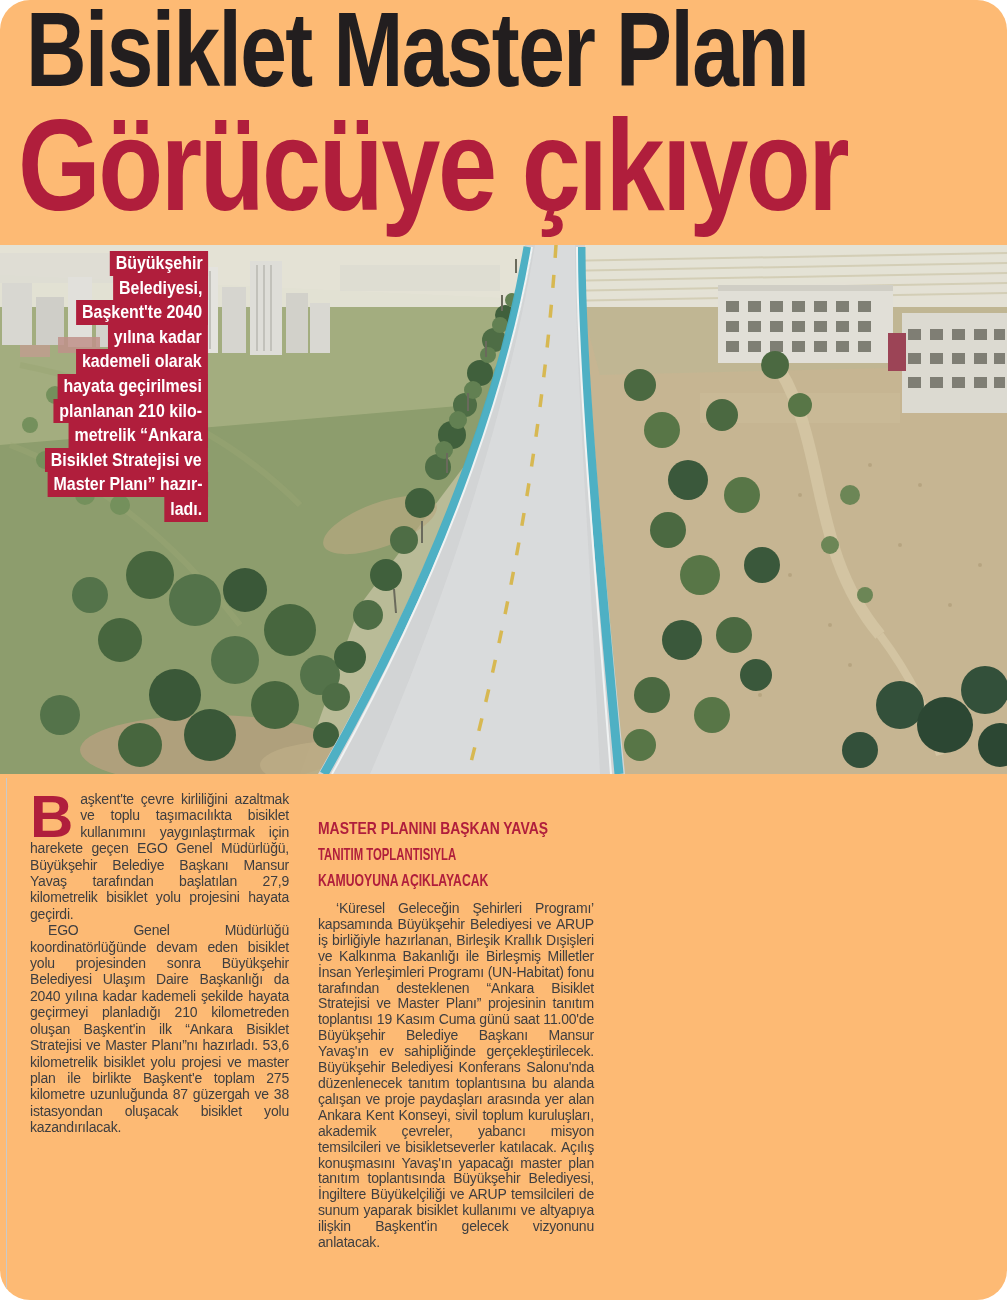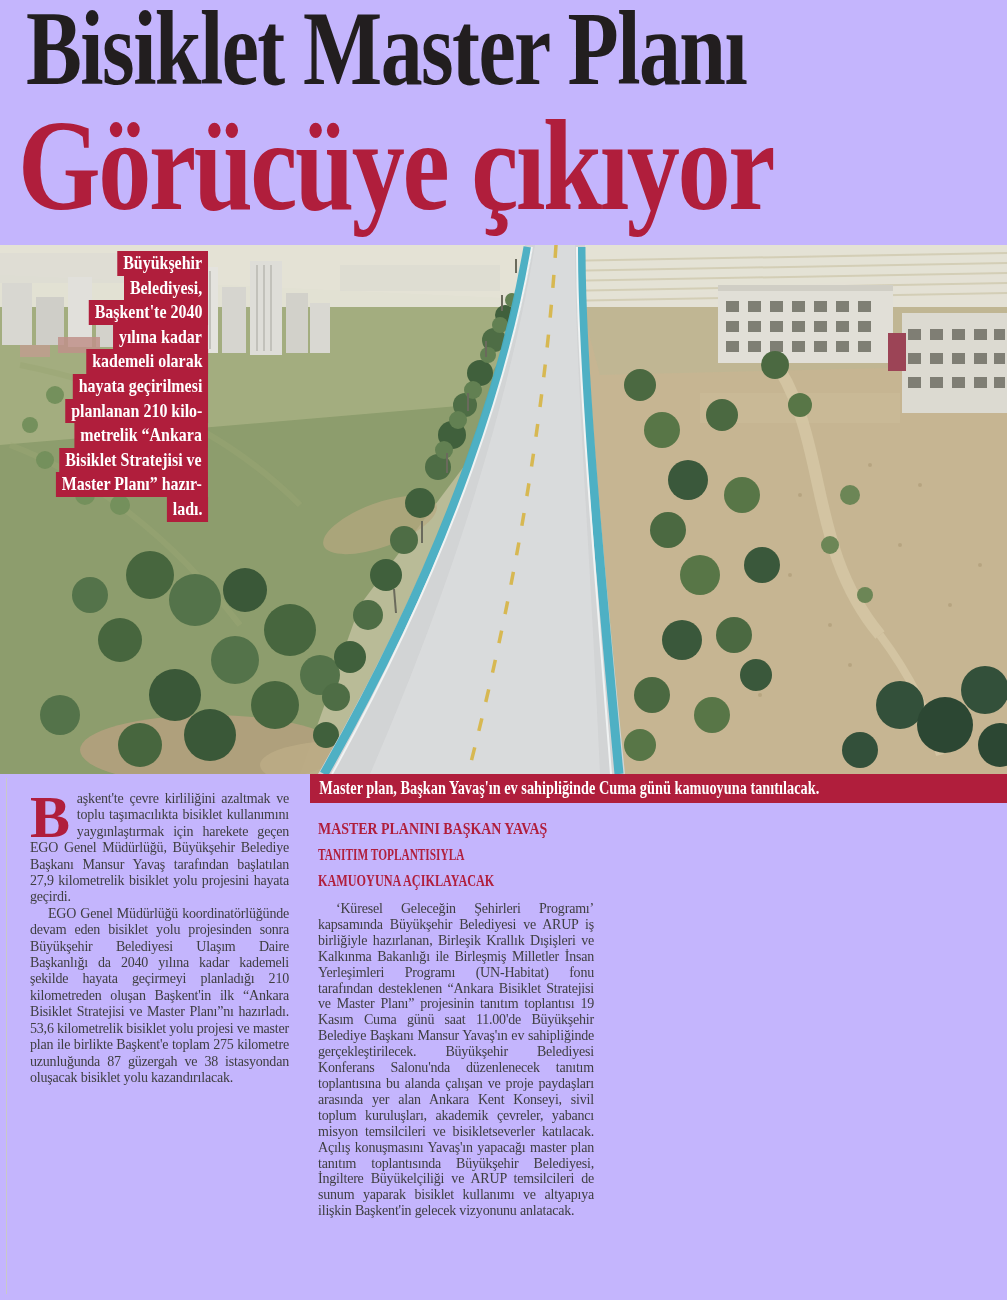--- a/index.html
+++ b/index.html
@@ -1,17 +1,17 @@
 <!DOCTYPE html>
 <html><head>
 <meta charset="utf-8">
 <style>
   html,body{margin:0;padding:0;background:#ffffff;}
-  .page{position:relative;width:1007px;height:1300px;background:#c4b5fd;overflow:hidden;
-        font-family:Liberation Serif, serif;}
+  .page{position:relative;width:1007px;height:1300px;background:#fdba74;overflow:hidden;
+        font-family:Liberation Sans, sans-serif;border-radius:30px;}
 
   
   .h1{position:absolute;left:26px;top:-4px;display:inline-block;white-space:nowrap;
       font-weight:bold;font-size:106px;line-height:1;color:#221e1f;letter-spacing:-2px;
       transform-origin:left top;z-index:3;}
   .h2{position:absolute;left:18px;top:100px;display:inline-block;white-space:nowrap;
       font-weight:bold;font-size:130px;line-height:1;color:#b01e3c;letter-spacing:-3px;
       transform-origin:left top;z-index:3;}
 
   
@@ -273,23 +273,20 @@
       <div class="overlay-line">kademeli olarak</div>
       <div class="overlay-line">hayata geçirilmesi</div>
       <div class="overlay-line">planlanan 210 kilo-</div>
       <div class="overlay-line">metrelik “Ankara</div>
       <div class="overlay-line">Bisiklet Stratejisi ve</div>
       <div class="overlay-line">Master Planı” hazır-</div>
       <div class="overlay-line">ladı.</div>
     </div>
   </div>
 
-  <div class="caption-bar">
-    <span class="caption-text" style="transform: scaleX(0.77376);">Master plan, Başkan Yavaş'ın ev sahipliğinde Cuma günü kamuoyuna tanıtılacak.</span>
-  </div>
 
   <div class="left-rule"></div>
 
   <div class="col-left">
     <p><span class="dropcap">B</span><span>aşkent'te çevre kirliliğini azaltmak ve toplu taşımacılıkta bisiklet kullanımını yaygınlaştırmak için harekete geçen EGO Genel Müdürlüğü, Büyükşehir Belediye Başkanı Mansur Yavaş tarafından başlatılan 27,9 kilometrelik bisiklet yolu projesini hayata geçirdi.</span></p>
     <p class="p2">EGO Genel Müdürlüğü koordinatörlüğünde devam eden bisiklet yolu projesinden sonra Büyükşehir Belediyesi Ulaşım Daire Başkanlığı da 2040 yılına kadar kademeli şekilde hayata geçirmeyi planladığı 210 kilometreden oluşan Başkent'in ilk “Ankara Bisiklet Stratejisi ve Master Planı”nı hazırladı. 53,6 kilometrelik bisiklet yolu projesi ve master plan ile birlikte Başkent'e toplam 275 kilometre uzunluğunda 87 güzergah ve 38 istasyondan oluşacak bisiklet yolu kazandırılacak.</p>
   </div>
 
   <div class="col-right">
     <span class="subhead-line" style="transform: scaleX(0.818841);">MASTER PLANINI BAŞKAN YAVAŞ</span>

